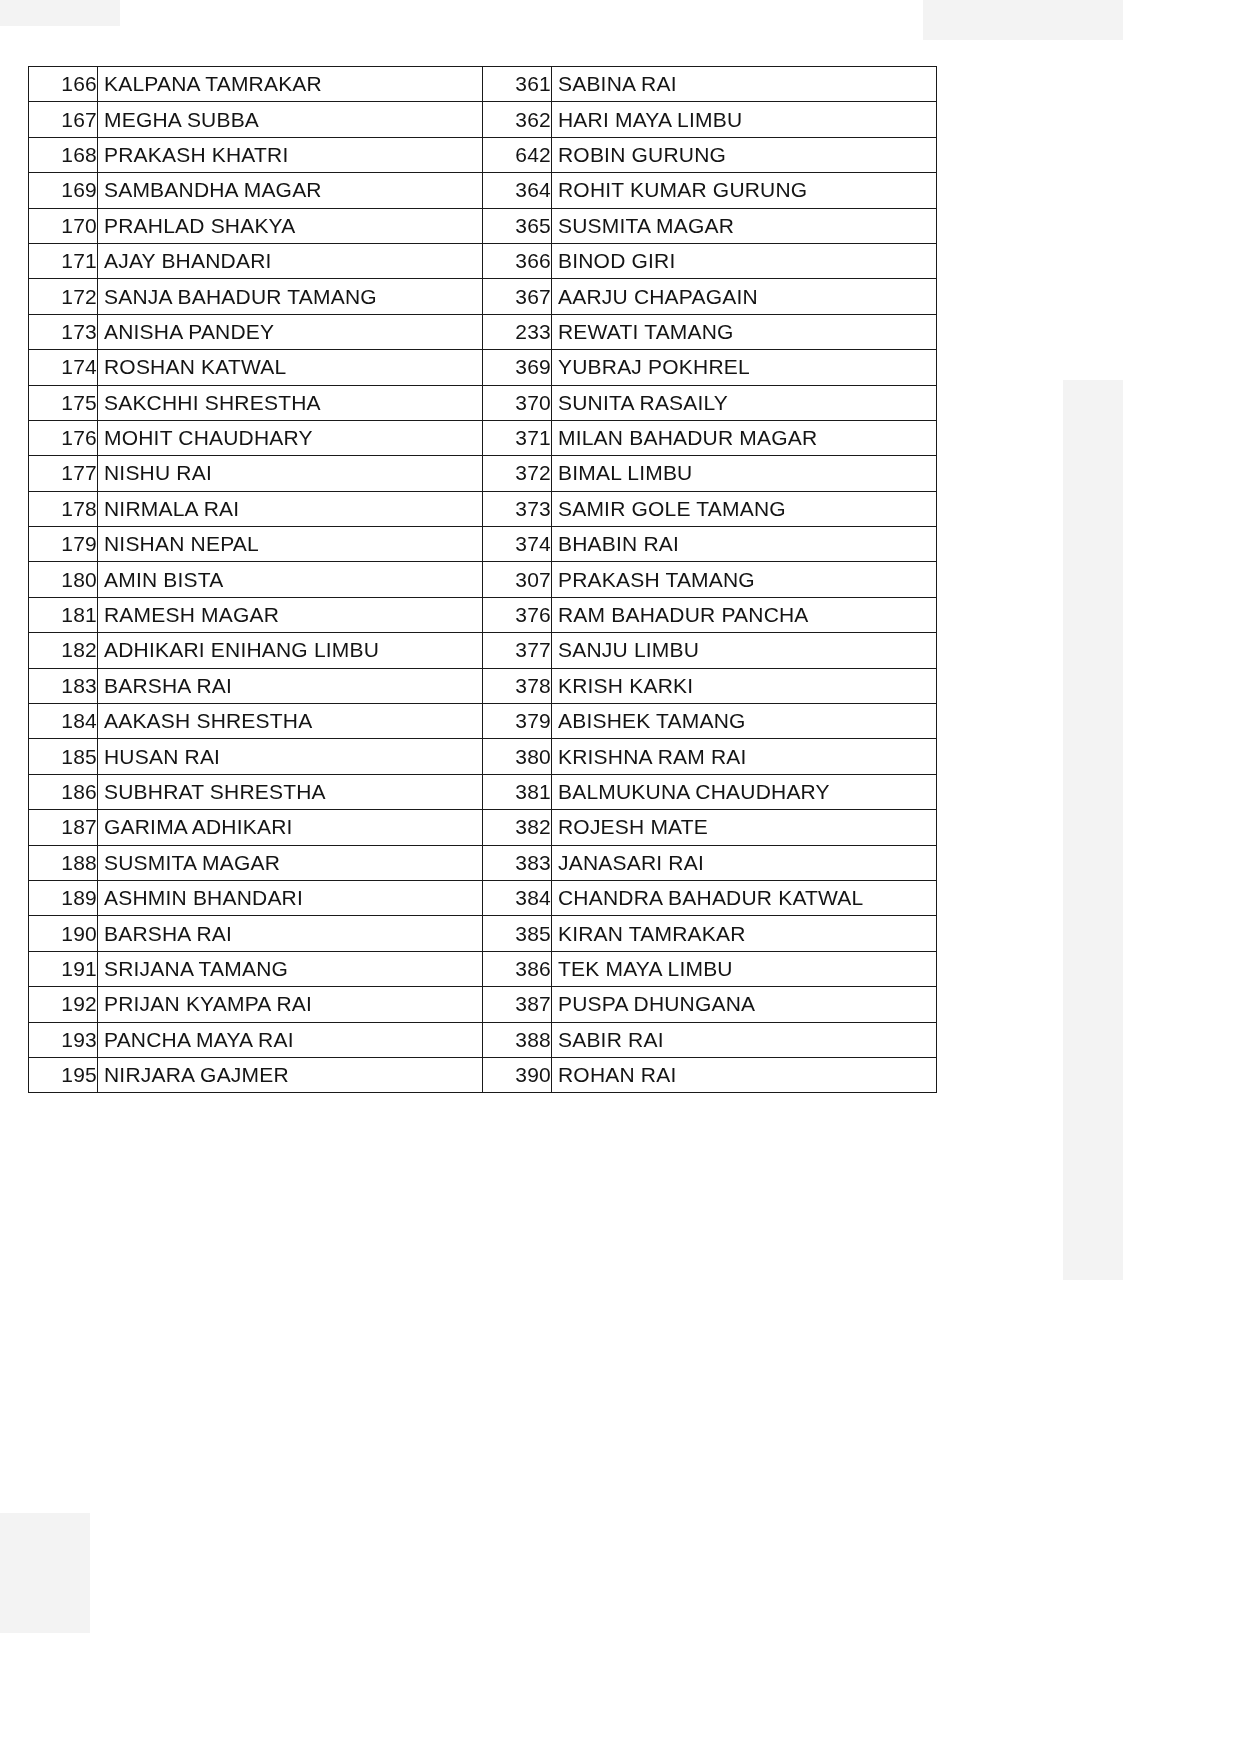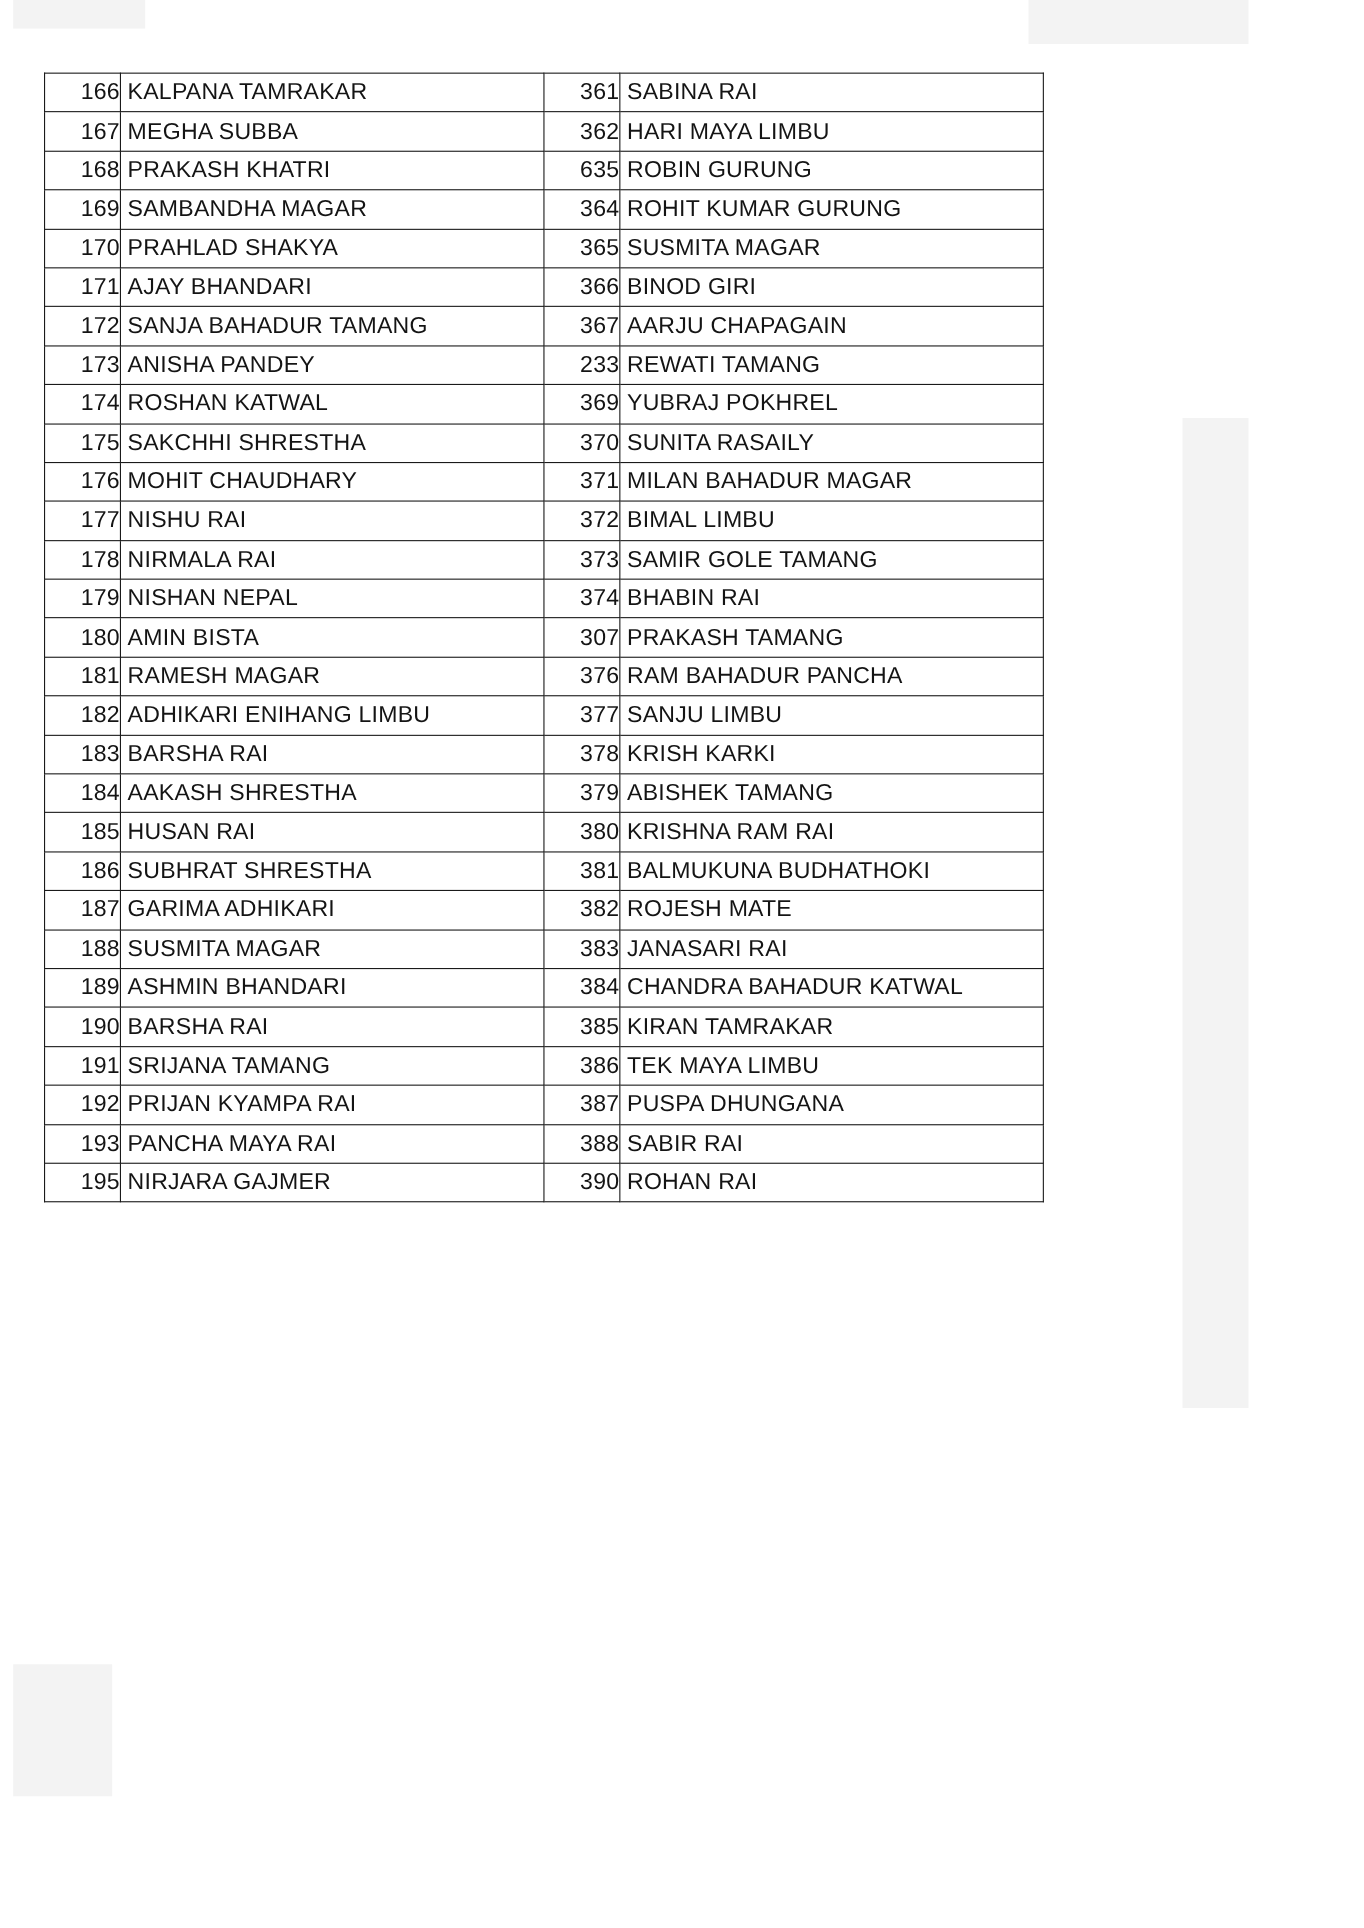--- a/index.html
+++ b/index.html
@@ -22,21 +22,21 @@
     background: #f3f3f3;
     pointer-events: none;
   }
   .scan-edge.top-left   { left: 0;    top: 0;    width: 120px; height: 26px; }
   .scan-edge.top-right  { right: 0;   top: 0;    width: 200px; height: 40px; }
   .scan-edge.mid-right  { right: 0;   top: 380px; width: 60px; height: 900px; }
   .scan-edge.bot-left   { left: 0;    bottom: 120px; width: 90px; height: 120px; }
 
   .sheet {
     position: absolute;
-    left: 12px; top: 0;
+    left: 0; top: 0;
     width: 1095px;
     height: 1753px;
     padding-left: 28px;
   }
 
   .table-wrap {
     position: absolute;
     left: 28px;
     top: 66px;
     width: 880px;
@@ -92,21 +92,21 @@
           </tr>
           <tr>
             <td class="num">167</td>
             <td class="name">MEGHA SUBBA</td>
             <td class="num">362</td>
             <td class="name">HARI MAYA LIMBU</td>
           </tr>
           <tr>
             <td class="num">168</td>
             <td class="name">PRAKASH KHATRI</td>
-            <td class="num">635</td>
+            <td class="num">642</td>
             <td class="name">ROBIN GURUNG</td>
           </tr>
           <tr>
             <td class="num">169</td>
             <td class="name">SAMBANDHA MAGAR</td>
             <td class="num">364</td>
             <td class="name">ROHIT KUMAR GURUNG</td>
           </tr>
           <tr>
             <td class="num">170</td>
@@ -201,21 +201,21 @@
           <tr>
             <td class="num">185</td>
             <td class="name">HUSAN RAI</td>
             <td class="num">380</td>
             <td class="name">KRISHNA RAM RAI</td>
           </tr>
           <tr>
             <td class="num">186</td>
             <td class="name">SUBHRAT SHRESTHA</td>
             <td class="num">381</td>
-            <td class="name">BALMUKUNA BUDHATHOKI</td>
+            <td class="name">BALMUKUNA CHAUDHARY</td>
           </tr>
           <tr>
             <td class="num">187</td>
             <td class="name">GARIMA ADHIKARI</td>
             <td class="num">382</td>
             <td class="name">ROJESH MATE</td>
           </tr>
           <tr>
             <td class="num">188</td>
             <td class="name">SUSMITA MAGAR</td>

